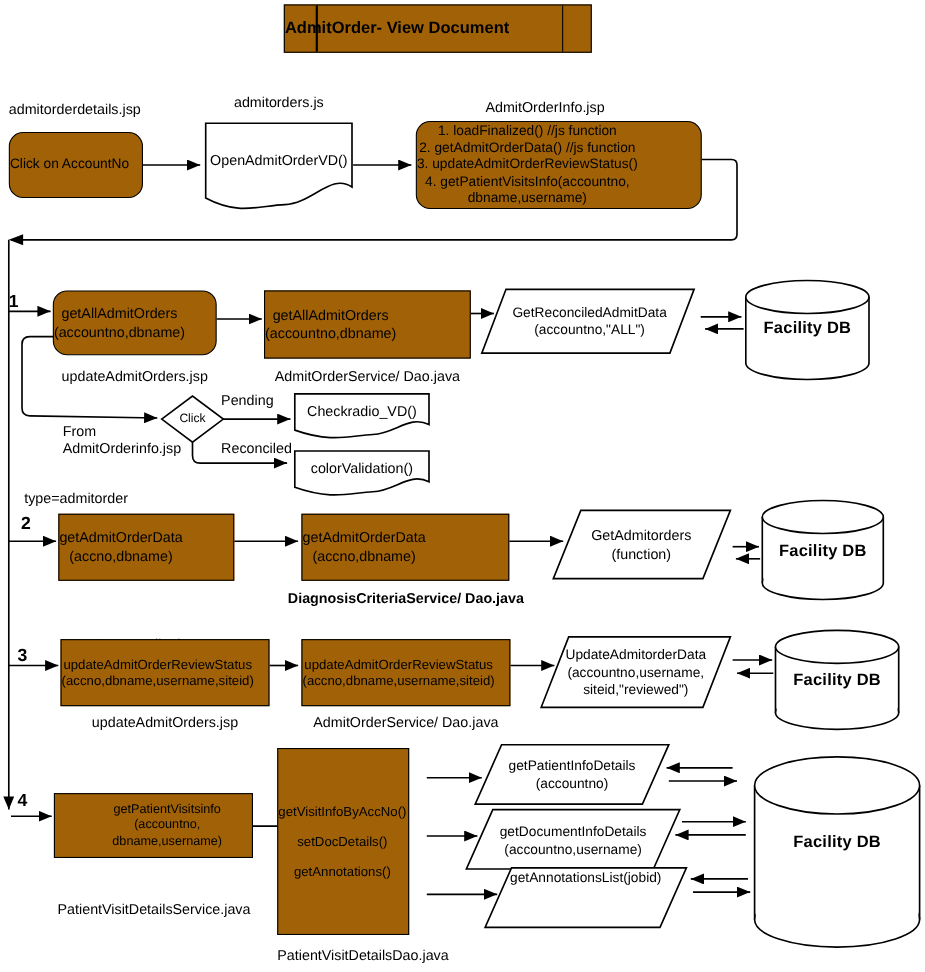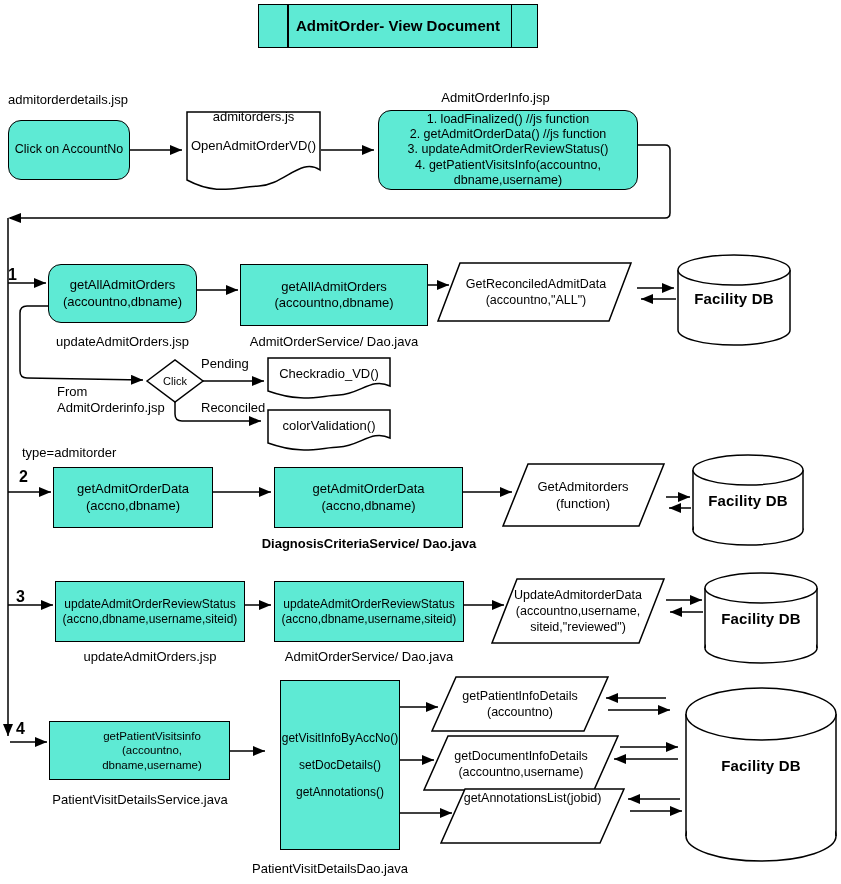--- a/index.html
+++ b/index.html
@@ -5,22 +5,22 @@
   * { margin:0; padding:0; box-sizing:border-box; }
   html,body { background:#fff; }
   #canvas {
     position:relative; width:841px; height:884px; background:#fff;
     font-family:"Liberation Sans","DejaVu Sans",sans-serif; color:#000; overflow:hidden;
   }
   #diagram-svg { position:absolute; left:0; top:0; }
   .ln  { stroke:#000; stroke-width:1.5; fill:none; }
   .shp { stroke:#000; stroke-width:1.5; fill:#fff; }
   .box {
-    position:absolute; border:1.5px solid #000; background:#5eead4;
-    display:flex; align-items:center; justify-content:center;
+    position:absolute; border:1.5px solid #000; background:#a16207;
+    display:flex; align-items:center; justify-content:flex-start;
     text-align:center; white-space:pre-line; font-size:13px; line-height:1.25;
   }
   .rounded { border-radius:13px; }
   .lbl { position:absolute; font-size:13px; white-space:pre-line; line-height:1.2; }
   .center { text-align:center; }
   .num { position:absolute; font-weight:bold; font-size:16px; }
   .shape-text {
     position:absolute; display:flex; align-items:center; justify-content:center;
     text-align:center; white-space:pre-line; font-size:12.5px; line-height:1.3;
   }
@@ -117,21 +117,21 @@
   </svg>
 
   <div class="box" style="left:258px;top:4px;width:280px;height:44px;font-weight:bold;font-size:15px;">
     <span>AdmitOrder- View Document</span>
     <i class="vline" style="left:28px"></i>
     <i class="vline" style="right:25px"></i>
   </div>
 
   <div class="lbl" style="left:8px;top:92px;">admitorderdetails.jsp</div>
   <div class="box rounded" style="left:8px;top:120px;width:122px;height:60px;font-size:12.5px;">Click on AccountNo</div>
-  <div class="lbl center" style="left:187px;top:85px;width:133px;margin-top:24px;">admitorders.js</div>
+  <div class="lbl center" style="left:187px;top:85px;width:133px;">admitorders.js</div>
   <div class="lbl center" style="left:187px;top:138px;width:133px;">OpenAdmitOrderVD()</div>
   <div class="lbl center" style="left:378px;top:90px;width:235px;">AdmitOrderInfo.jsp</div>
   <div class="box rounded" style="left:378px;top:110px;width:260px;height:80px;font-size:12.5px;line-height:1.22;">1. loadFinalized() //js function
 2. getAdmitOrderData() //js function
 3. updateAdmitOrderReviewStatus()
 4. getPatientVisitsInfo(accountno,
 dbname,username)</div>
 
   <div class="num" style="left:8px;top:266px;">1</div>
   <div class="box rounded" style="left:48px;top:264px;width:149px;height:59px;">getAllAdmitOrders
@@ -172,22 +172,22 @@
 (accno,dbname,username,siteid)</div>
   <div class="lbl center" style="left:274px;top:649px;width:190px;">AdmitOrderService/ Dao.java</div>
   <div class="shape-text" style="left:500px;top:583px;width:156px;height:56px;font-size:12.5px;">UpdateAdmitorderData
 (accountno,username,
 siteid,"reviewed")</div>
   <div class="db" style="left:705px;top:604px;width:112px;height:28px;">Facility DB</div>
 
   <div class="num" style="left:16px;top:720px;">4</div>
   <div class="box" style="left:49px;top:721px;width:181px;height:59px;font-size:11.5px;padding-left:25px;">getPatientVisitsinfo (accountno,
 dbname,username)</div>
-  <div class="lbl center" style="left:40px;top:792px;width:200px;">PatientVisitDetailsService.java</div>
-  <div class="box" style="left:280px;top:680px;width:120px;height:170px;font-size:12px;line-height:27px;">getVisitInfoByAccNo()
+  <div class="lbl center" style="left:40px;top:819px;width:200px;">PatientVisitDetailsService.java</div>
+  <div class="box" style="left:252px;top:680px;width:120px;height:170px;font-size:12px;line-height:27px;">getVisitInfoByAccNo()
 setDocDetails()
 getAnnotations()</div>
   <div class="lbl center" style="left:240px;top:861px;width:180px;">PatientVisitDetailsDao.java</div>
   <div class="shape-text" style="left:448px;top:686px;width:144px;height:36px;">getPatientInfoDetails
 (accountno)</div>
   <div class="shape-text" style="left:440px;top:746px;width:162px;height:36px;">getDocumentInfoDetails
 (accountno,username)</div>
   <div class="shape-text" style="left:455px;top:788px;width:155px;height:20px;">getAnnotationsList(jobid)</div>
   <div class="db" style="left:686px;top:751px;width:150px;height:28px;">Facility DB</div>
 

